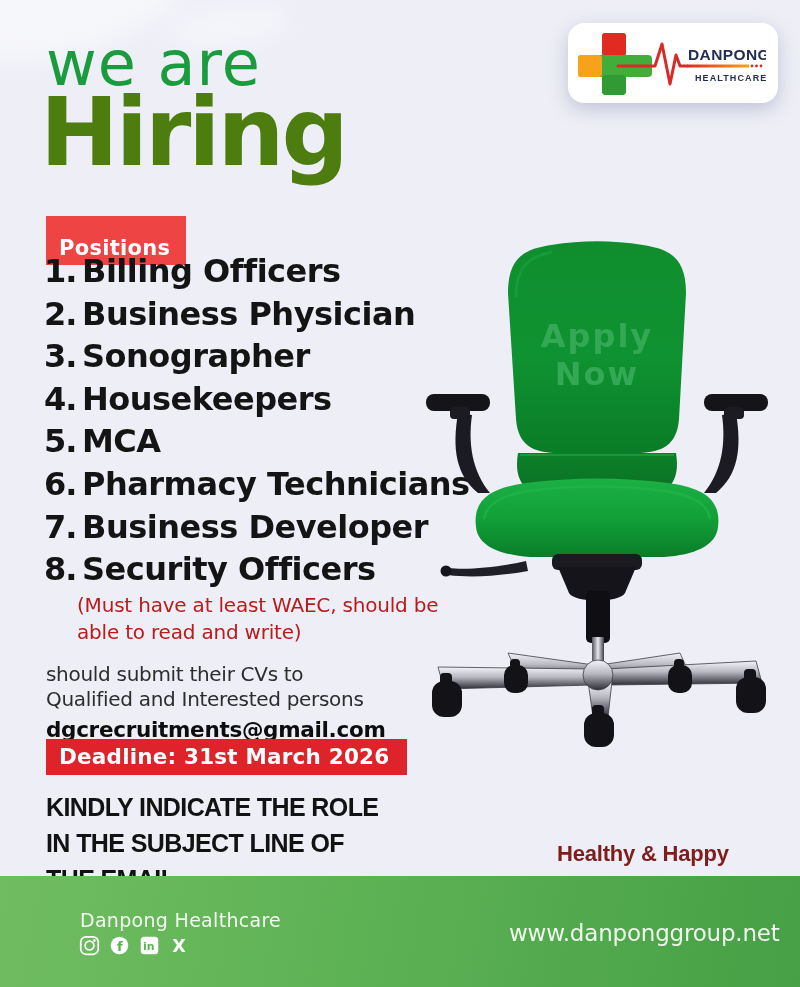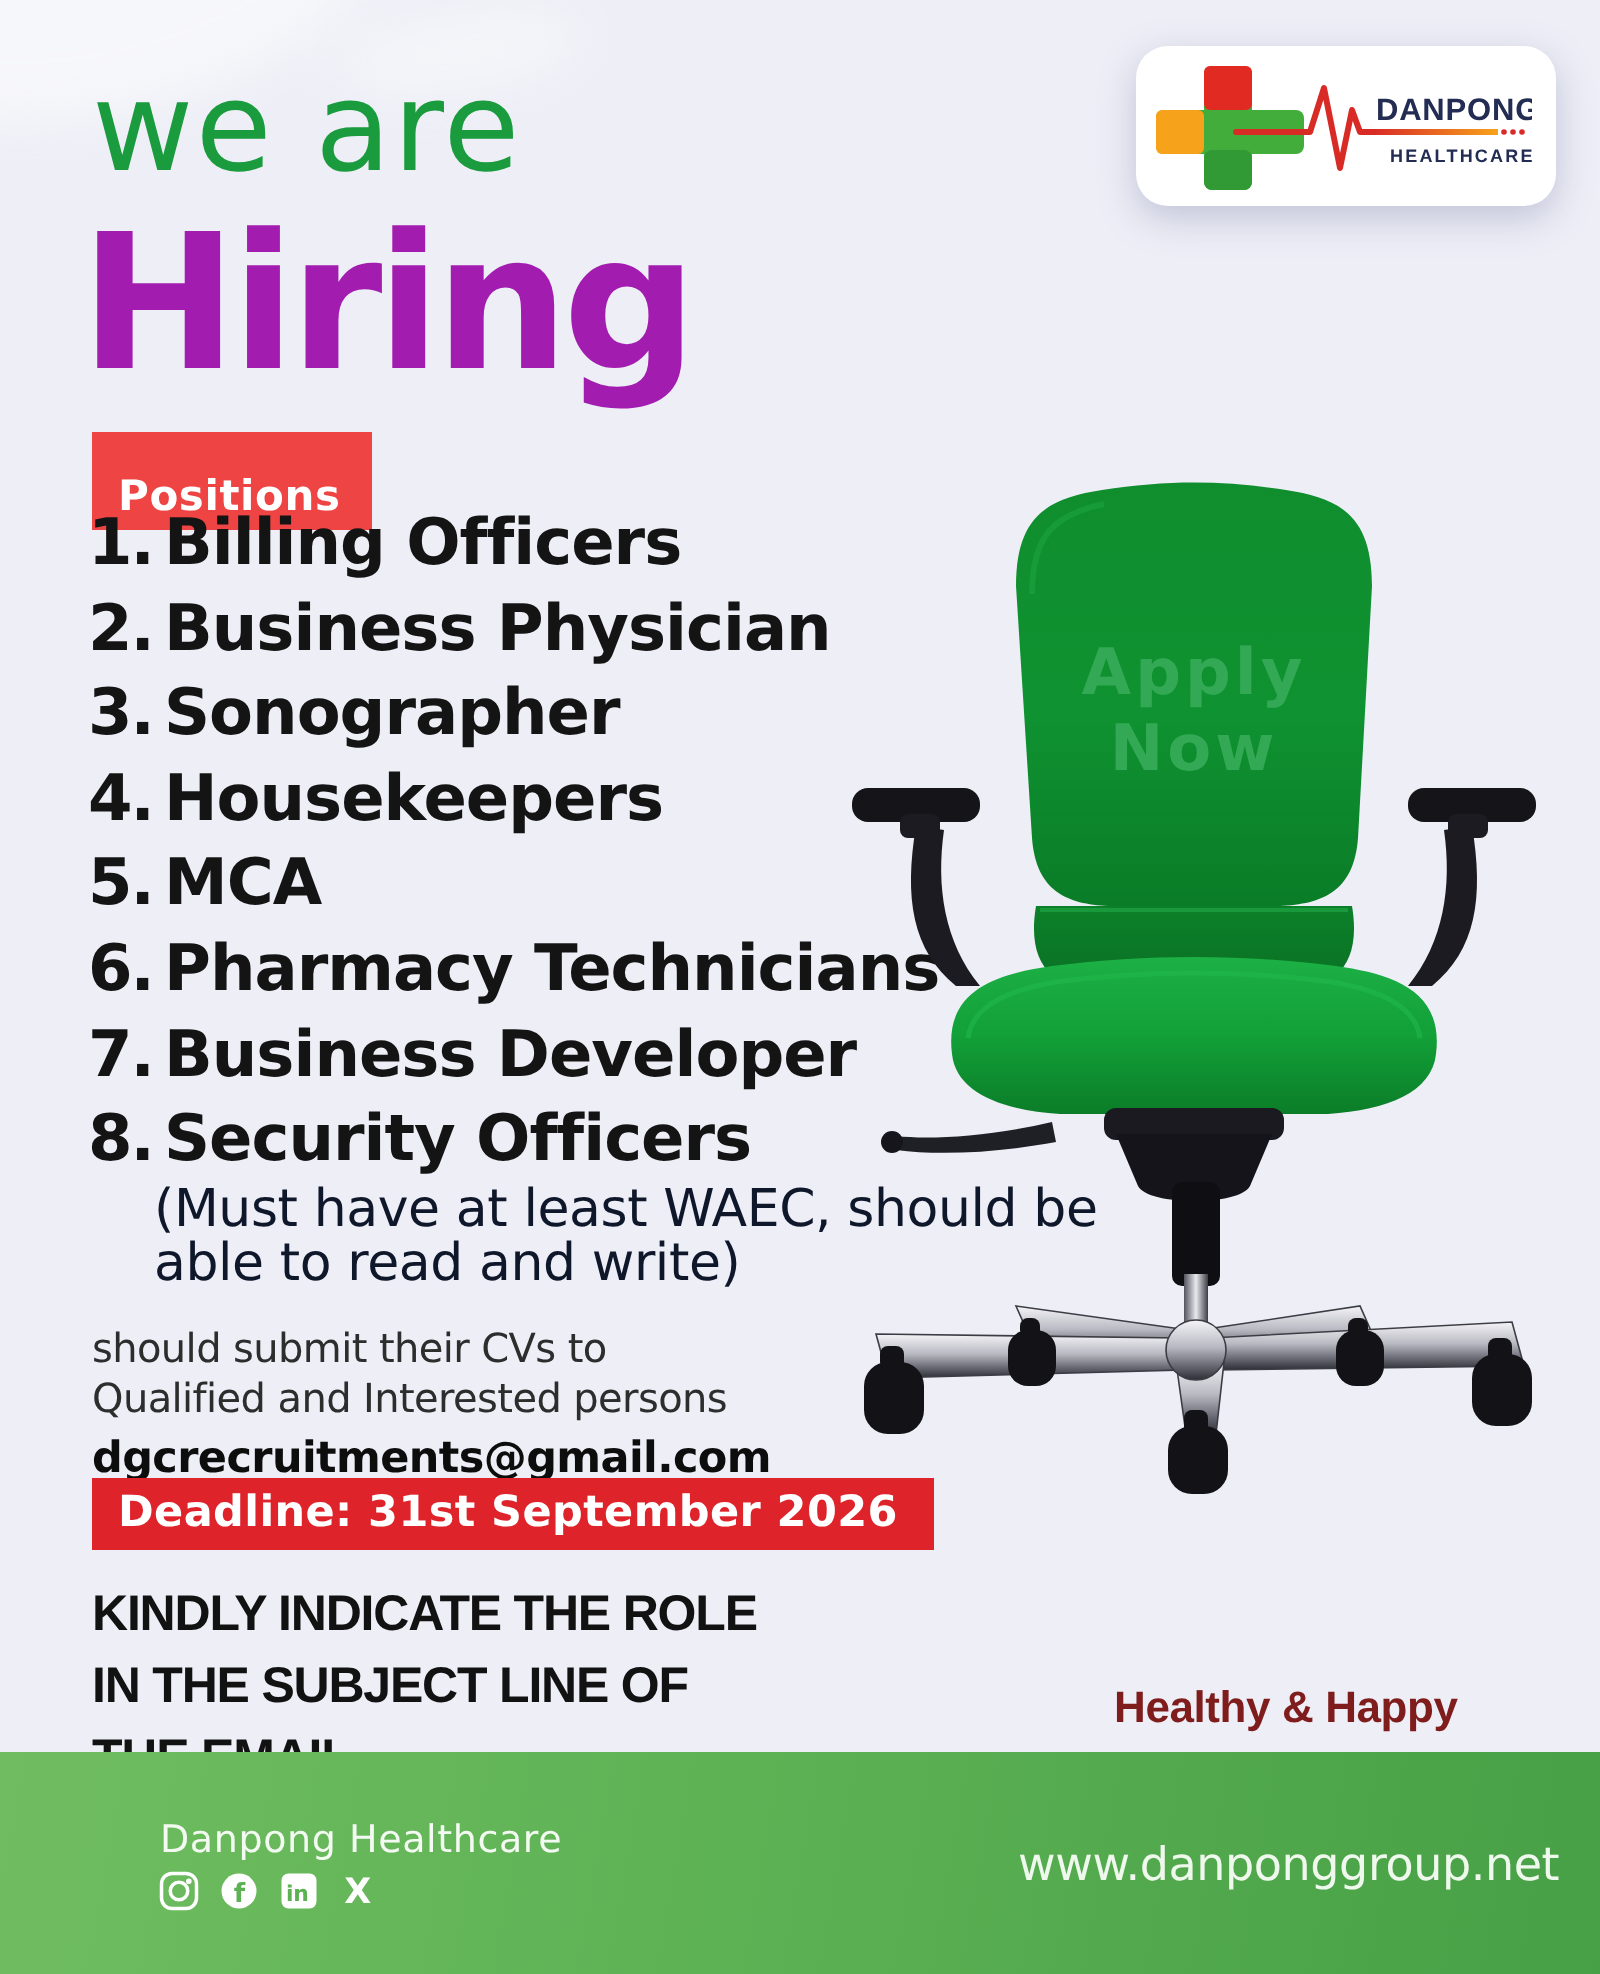--- a/index.html
+++ b/index.html
@@ -16,23 +16,23 @@
   .sheen.tl { left:-70px; top:-55px; width:260px; height:110px; opacity:.55; transform:rotate(-14deg); }
   .sheen.tc { left:165px; top:6px; width:130px; height:40px; opacity:.45; transform:rotate(-8deg); }
 
   
   .we-are {
     position:absolute; left:46px; top:30px;
     font-size:62px; line-height:1.1; font-weight:400;
     color:#1a9b3e; letter-spacing:1px;
   }
   .hiring {
-    position:absolute; left:40px; top:100px;
+    position:absolute; left:40px; top:80px;
     font-size:94px; line-height:1.12; font-weight:700;
-    color:#a21caf; letter-spacing:-3px;
+    color:#4d7c0f; letter-spacing:-3px;
   }
 
   
   .logo-card {
     position:absolute; left:568px; top:23px; width:210px; height:80px;
     background:#ffffff; border-radius:16px;
     box-shadow:0 6px 18px rgba(140,145,180,.45);
   }
   .logo-card svg { position:absolute; left:0; top:0; }
 
@@ -48,21 +48,21 @@
   .pos-item .num {
     width:38px; flex:0 0 38px;
     font-size:32px; font-weight:700; color:#141414; letter-spacing:-1px;
   }
   .pos-item .label {
     font-size:32px; font-weight:700; color:#141414; letter-spacing:-0.5px;
     white-space:nowrap;
   }
   .pos-note {
     position:absolute; left:77px; top:592px;
-    font-size:26px; line-height:27px; color:#0f172a; letter-spacing:-0.2px;
+    font-size:20px; line-height:27px; color:#b91c1c; letter-spacing:-0.2px;
   }
 
   
   .contact { position:absolute; left:46px; top:662px; }
   .contact .cline { font-size:20px; line-height:25px; color:#2d2d2d; letter-spacing:-0.3px; }
   .contact .email { margin-top:5px; font-size:21.5px; font-weight:700; color:#0d0d0d; letter-spacing:-0.3px; }
 
   .deadline {
     position:absolute; left:46px; top:739px;
     background:#df232b; color:#ffffff;
@@ -268,21 +268,21 @@
         <rect x="320" y="432" width="12" height="12" rx="4"></rect>
     </g>
   </svg>
 
   <div class="contact">
     <div class="cline">should submit their CVs to</div>
     <div class="cline">Qualified and Interested persons</div>
     <div class="email">dgcrecruitments@gmail.com</div>
   </div>
 
-  <div class="deadline">Deadline: 31st September 2026</div>
+  <div class="deadline">Deadline: 31st March 2026</div>
 
   <div class="kindly">
     <div>KINDLY INDICATE THE ROLE</div>
     <div>IN THE SUBJECT LINE OF</div>
     <div>THE EMAIL.</div>
   </div>
 
   <div class="tagline">Healthy &amp; Happy</div>
 
   <div class="footer">

